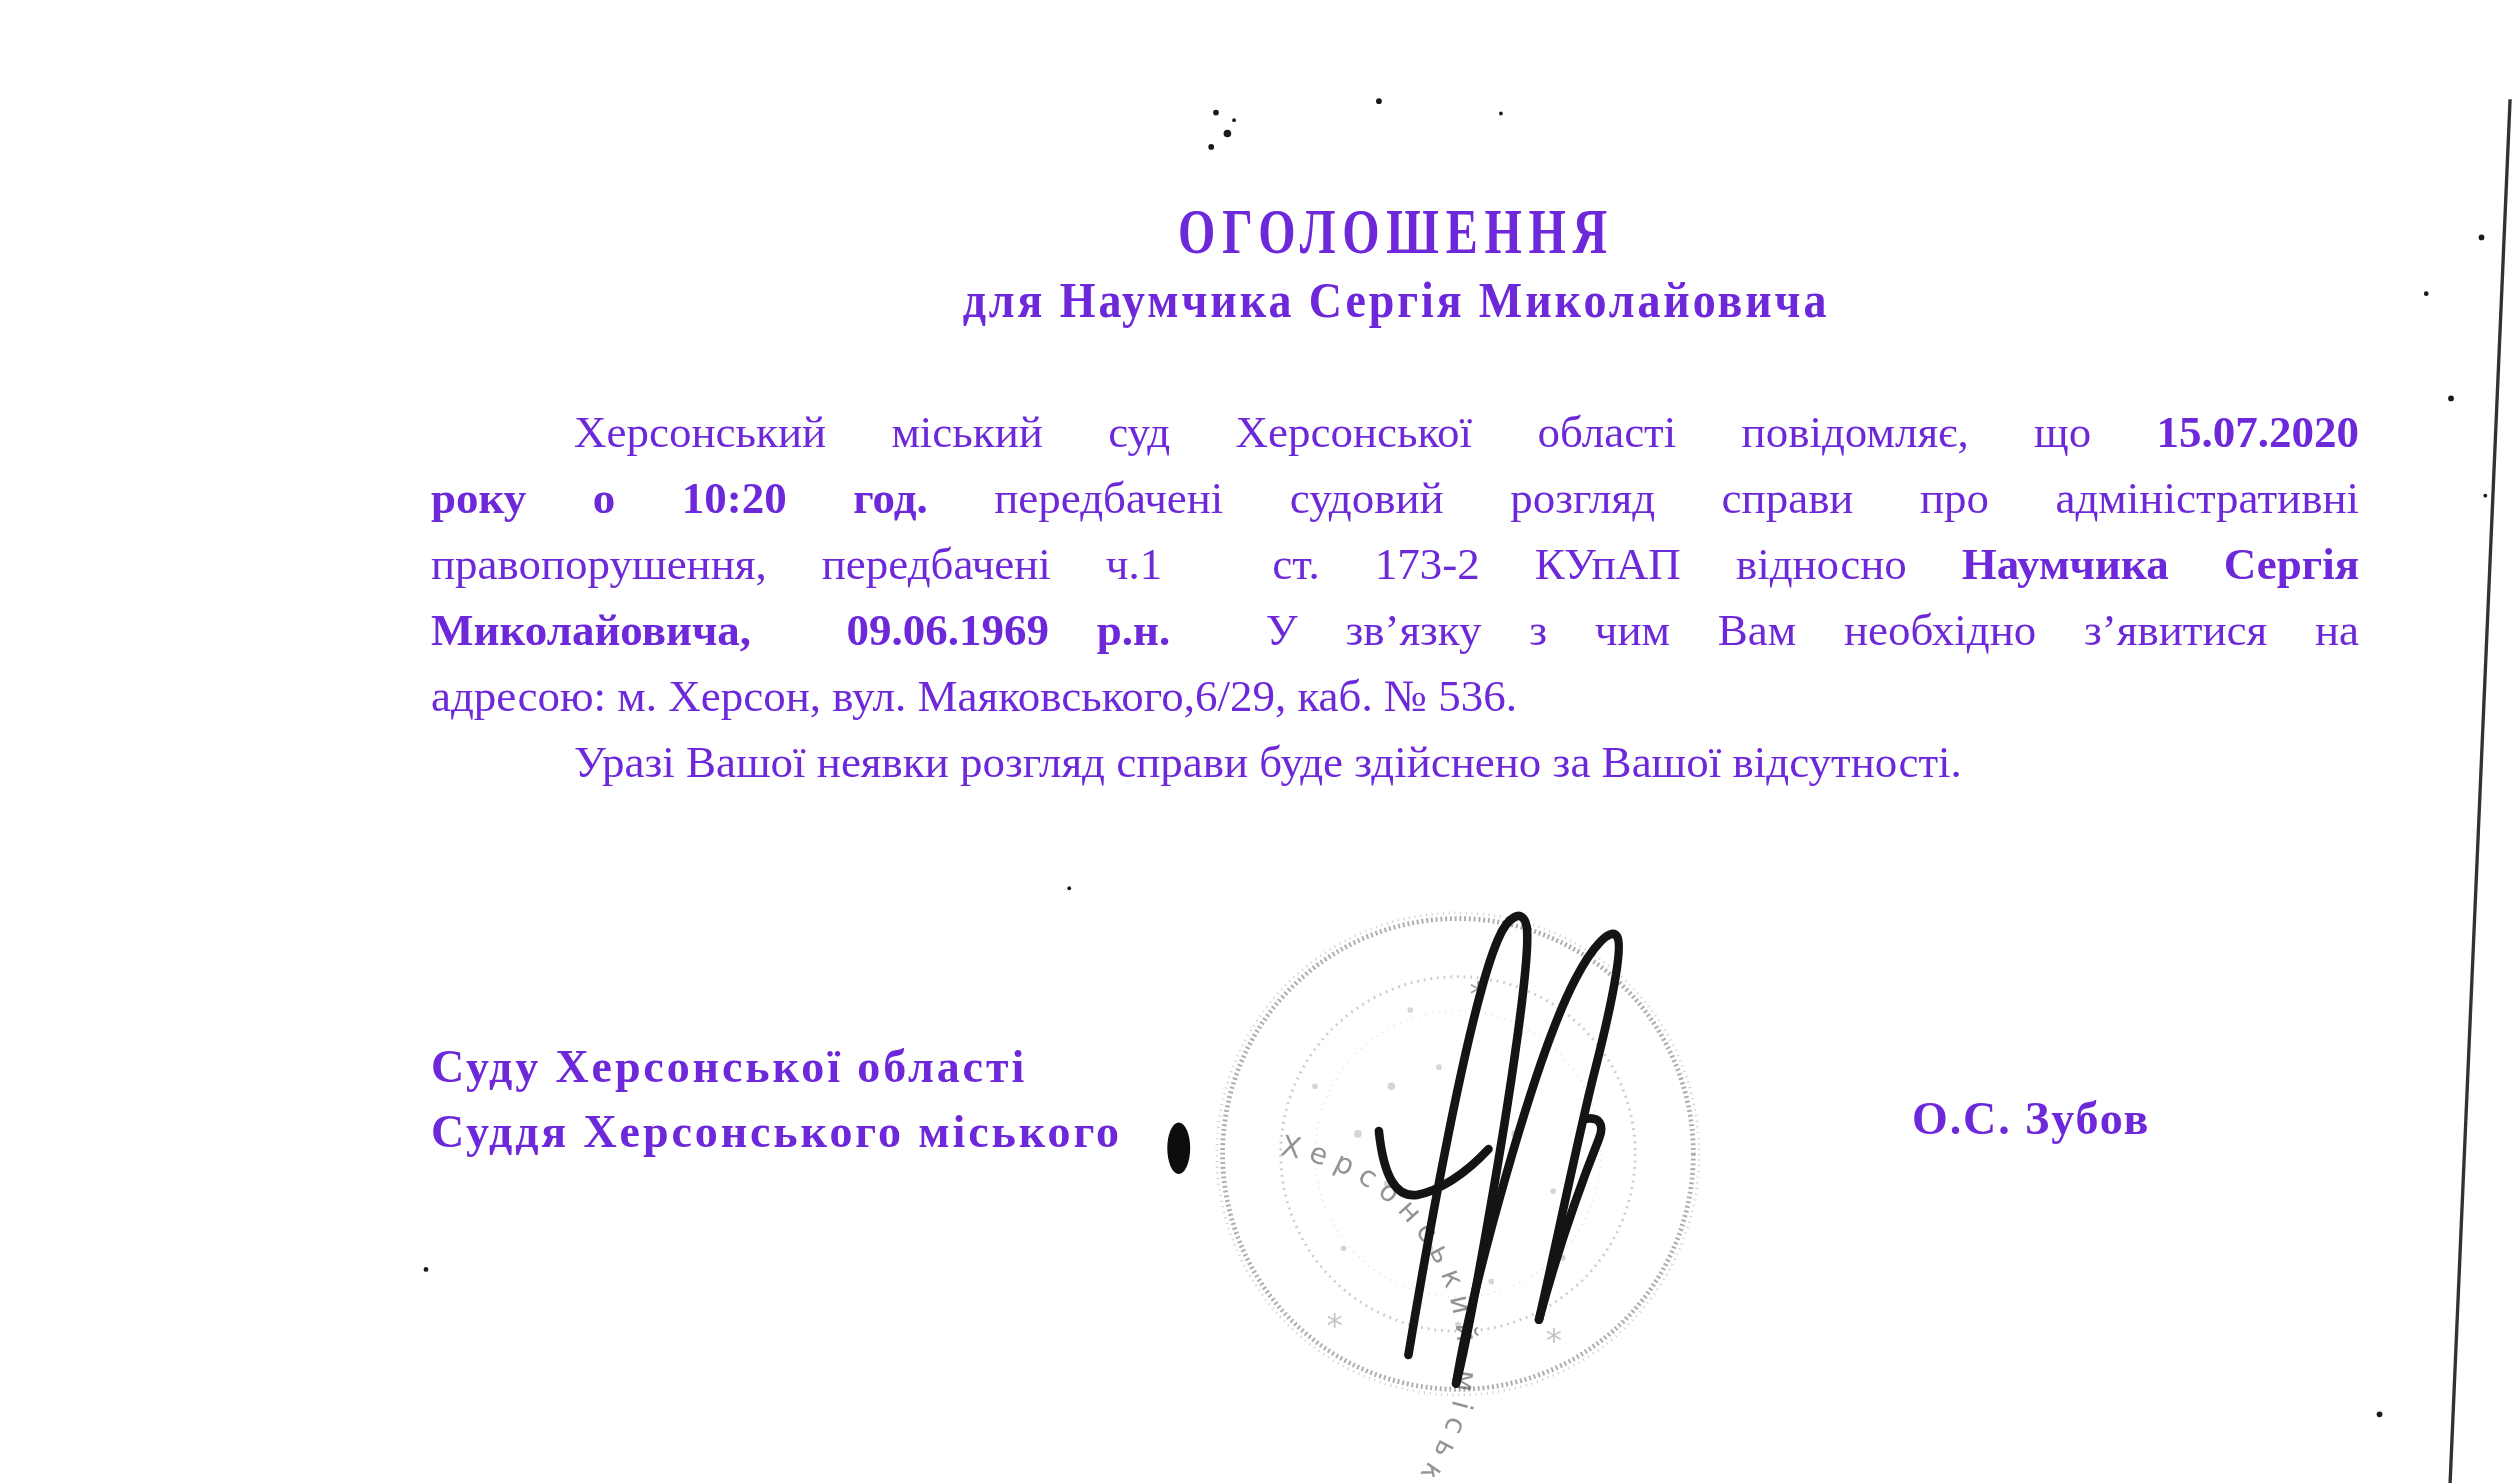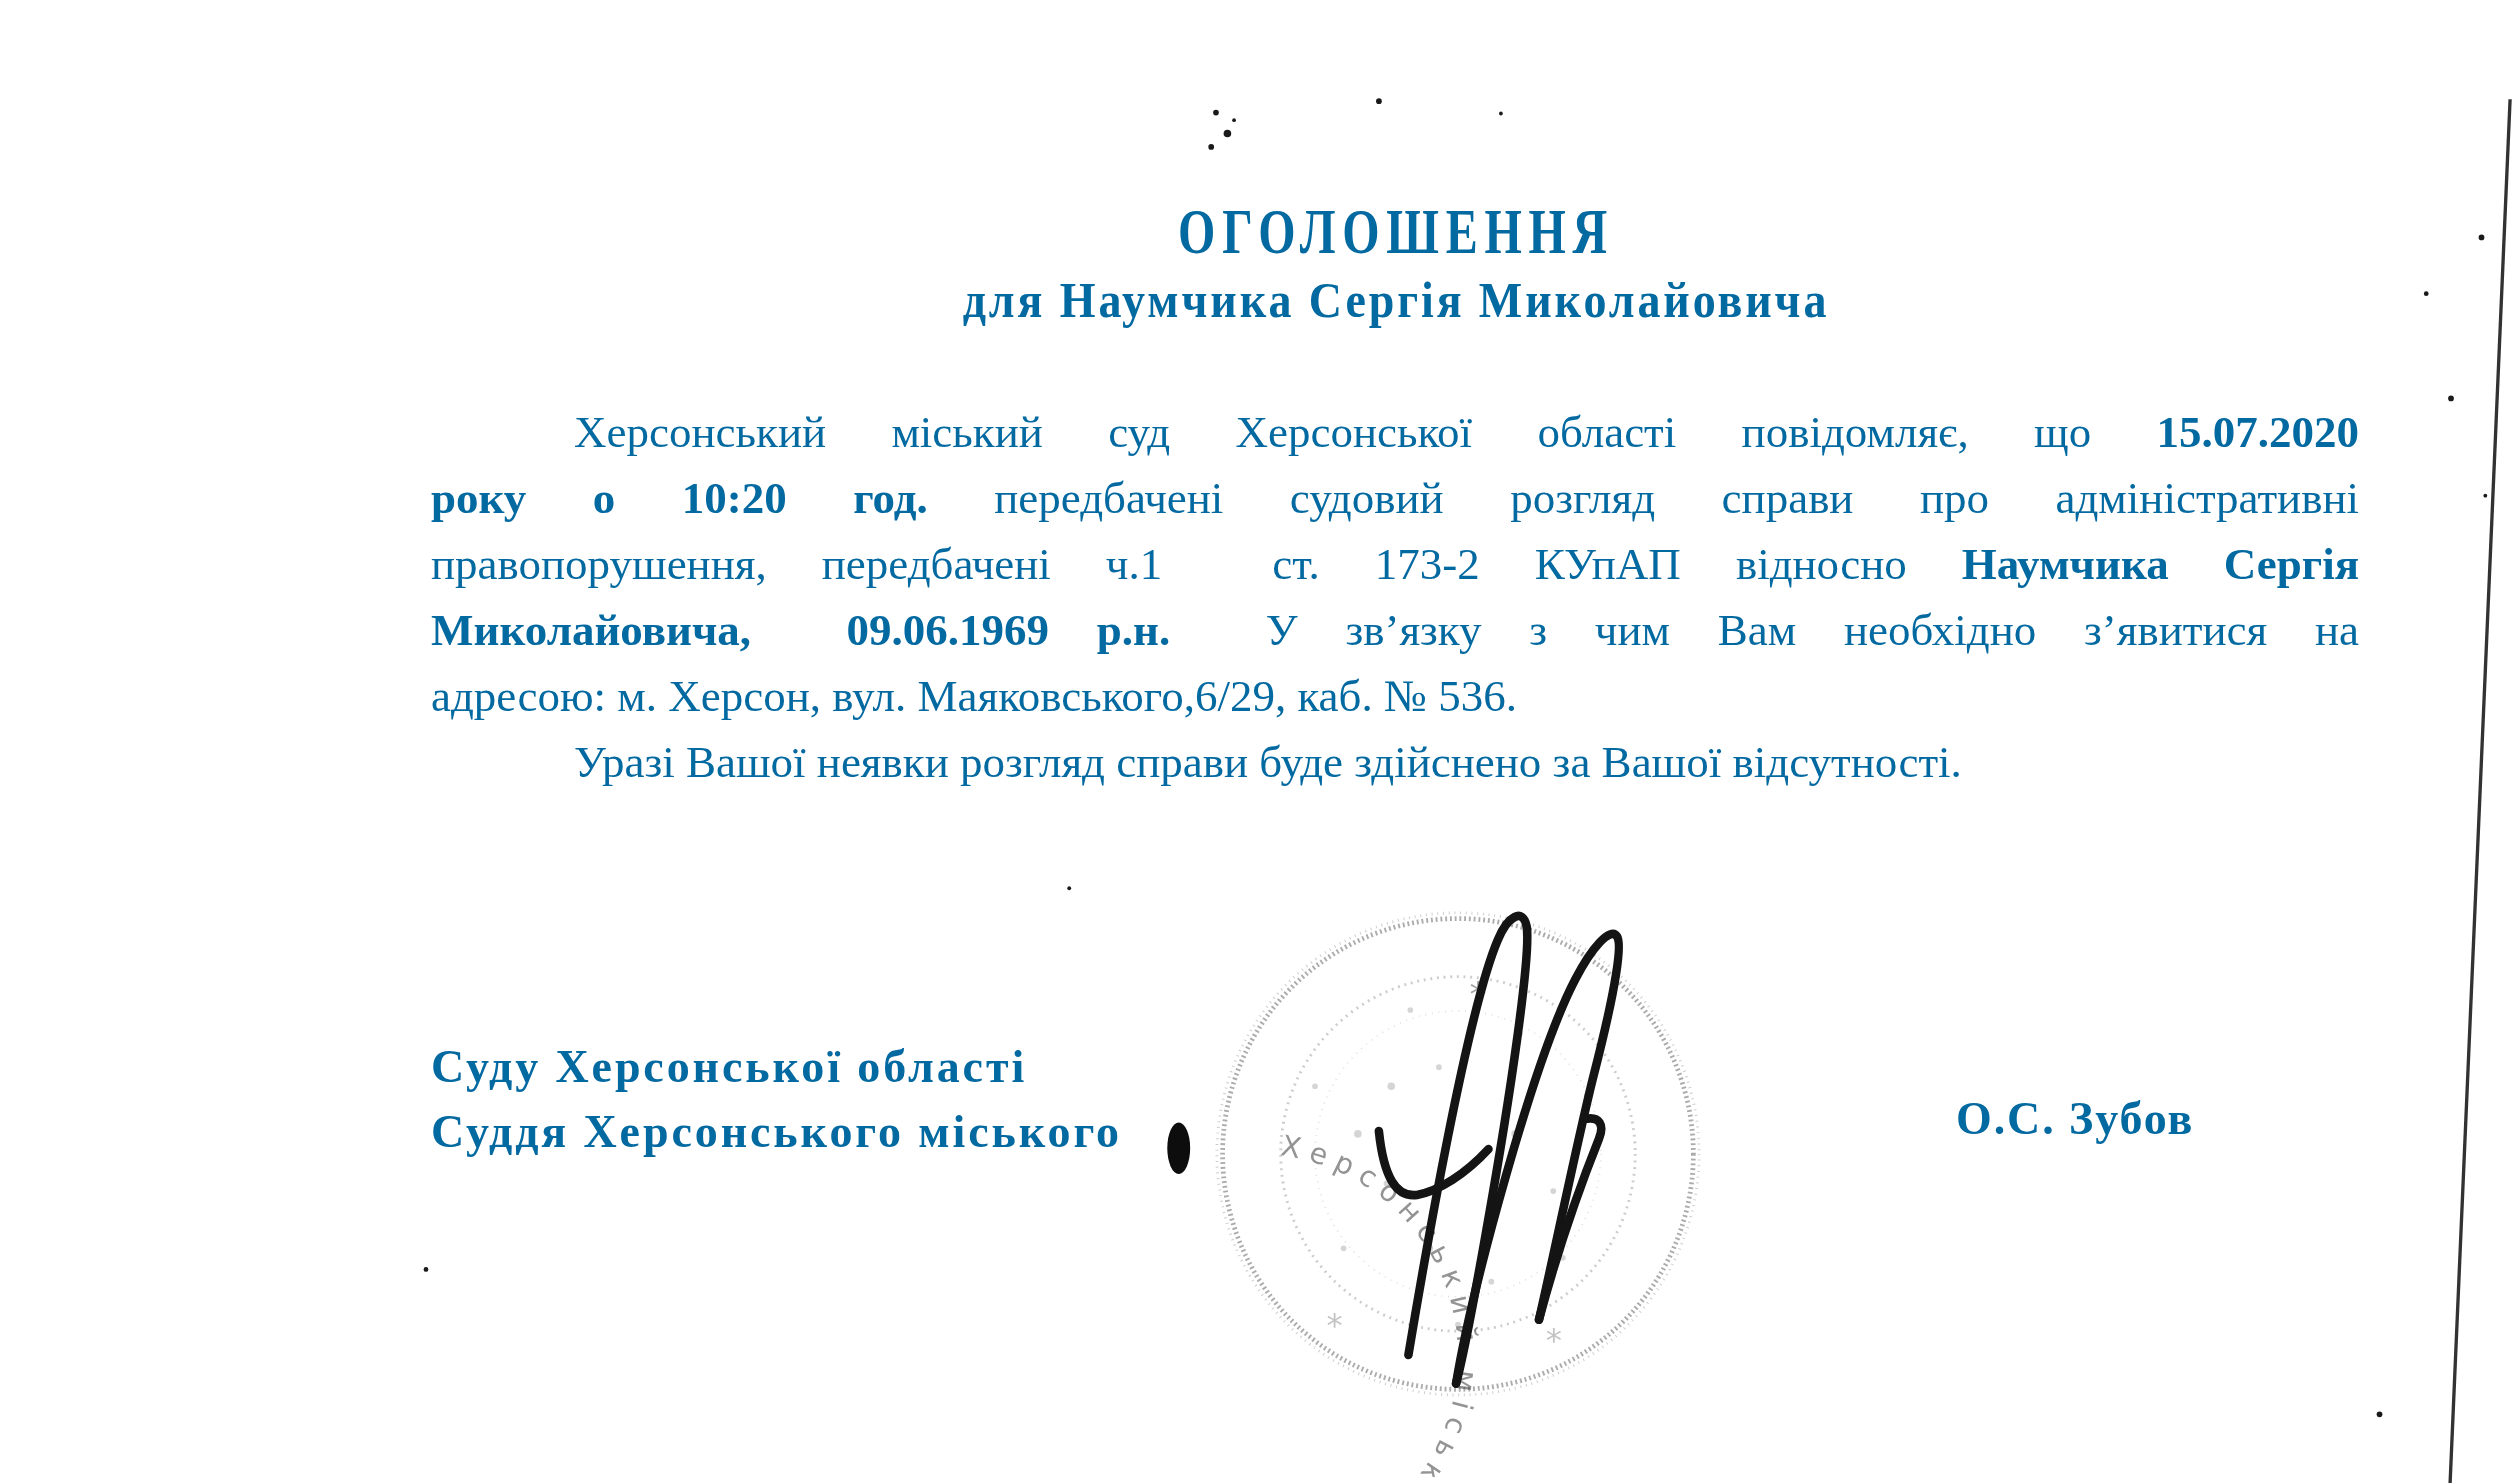--- a/index.html
+++ b/index.html
@@ -1,19 +1,19 @@
 <!DOCTYPE html>
 <html><head>
 <meta charset="utf-8">
 <style>
   html,body { margin:0; padding:0; background:#e8e8e8; }
   .page {
     position:relative; width:2512px; height:1484px;
     background:#ffffff; overflow:hidden;
-    font-family:"Liberation Serif", serif; color:#0369a1;
+    font-family:"Liberation Serif", serif; color:#6d28d9;
   }
   .doc-title {
     position:absolute; left:438px; top:196px; width:1916px;
     text-align:center; font-size:48px; font-weight:bold; letter-spacing:6.7px;
     transform:scaleY(1.3); transform-origin:50% 0; white-space:nowrap;
   }
   .doc-subtitle {
     position:absolute; left:438px; top:270px; width:1916px;
     text-align:center; font-size:46px; font-weight:bold; letter-spacing:2.9px;
     transform:scaleY(1.12); transform-origin:50% 0; white-space:nowrap;
@@ -25,21 +25,21 @@
   .body-line { white-space:normal; }
   .body-line.just { text-align:justify; text-align-last:justify; }
   .body-line.indent { text-indent:143px; }
   .b { font-weight:bold; }
   .sig-block {
     position:absolute; left:431px; top:1034px;
     font-size:46px; font-weight:bold; line-height:65px; letter-spacing:2.9px;
     white-space:nowrap;
   }
   .judge-name {
-    position:absolute; left:1956px; top:1092px;
+    position:absolute; left:1912px; top:1092px;
     font-size:46px; font-weight:bold; letter-spacing:1.9px; white-space:nowrap;
   }
   .stamp-svg { position:absolute; left:1153px; top:848px; width:629px; height:629px; }
   .artifacts { position:absolute; left:0; top:0; width:2512px; height:1484px; pointer-events:none; }
 </style>
 </head>
 <body>
 
 <div class="page">
 

